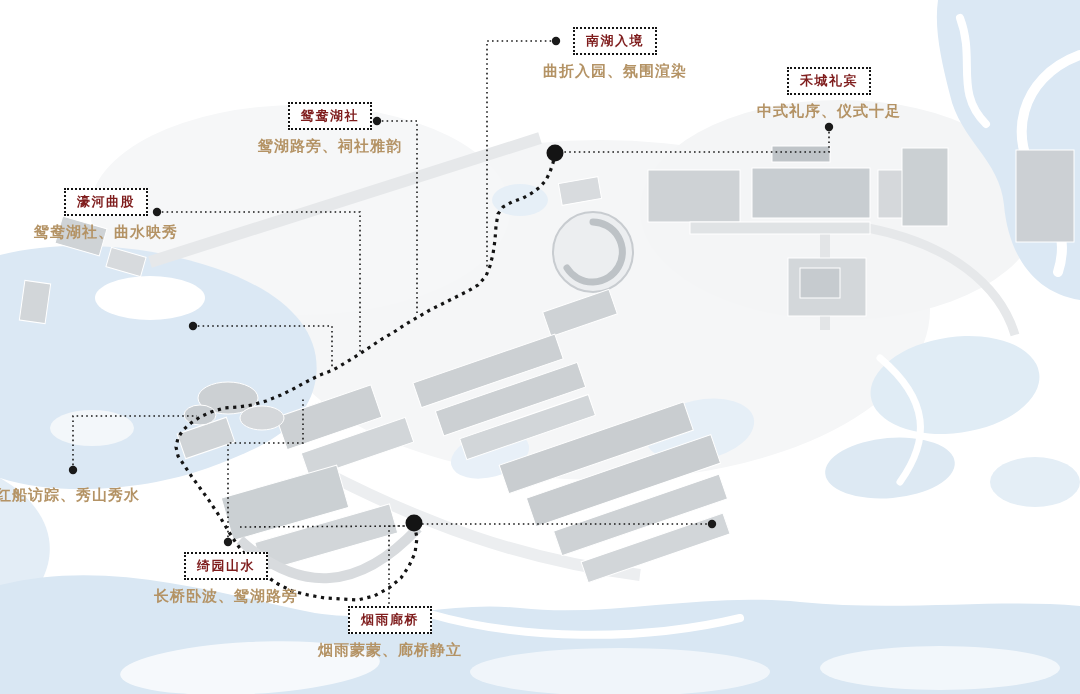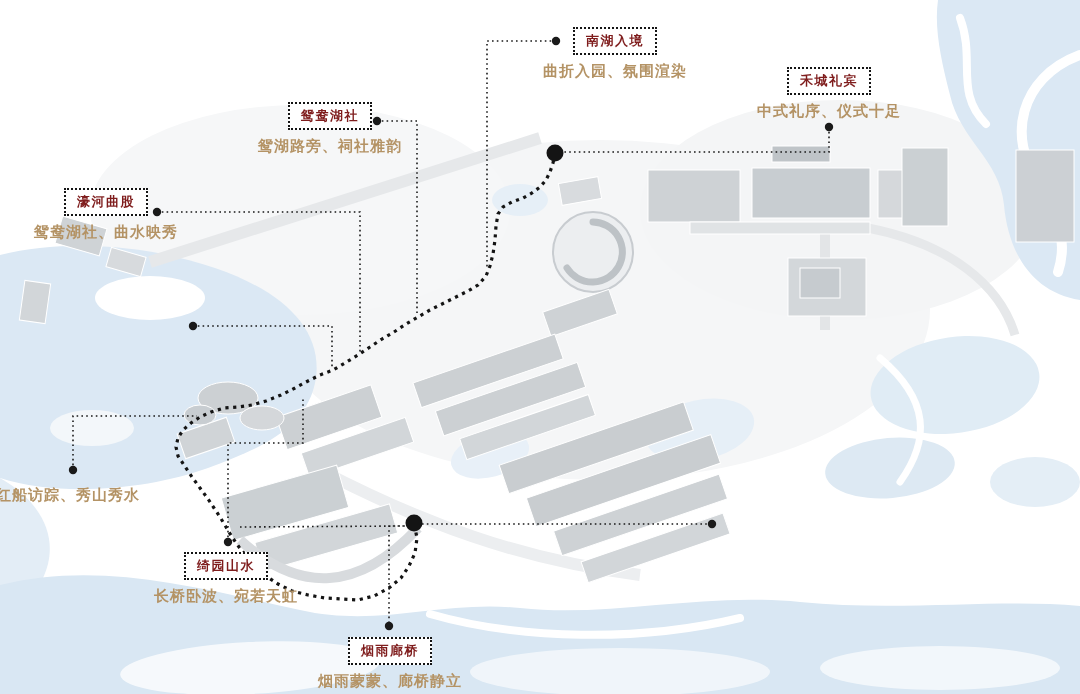--- a/index.html
+++ b/index.html
@@ -188,22 +188,22 @@
     <div class="poi-sub">鸳鸯湖社、曲水映秀</div>
   </div>
 
 
   <div class="poi" style="left:68px;top:479px">
     <div class="poi-sub">红船访踪、秀山秀水</div>
   </div>
 
   <div class="poi" style="left:226px;top:552px">
     <div class="poi-box"><span>绮园山水</span></div>
-    <div class="poi-sub">长桥卧波、宛若天虹</div>
-  </div>
-
-  <div class="poi" style="left:390px;top:637px">
+    <div class="poi-sub">长桥卧波、鸳湖路旁</div>
+  </div>
+
+  <div class="poi" style="left:390px;top:606px">
     <div class="poi-box"><span>烟雨廊桥</span></div>
     <div class="poi-sub">烟雨蒙蒙、廊桥静立</div>
   </div>
 
 
 </div>
 
 </body></html>

